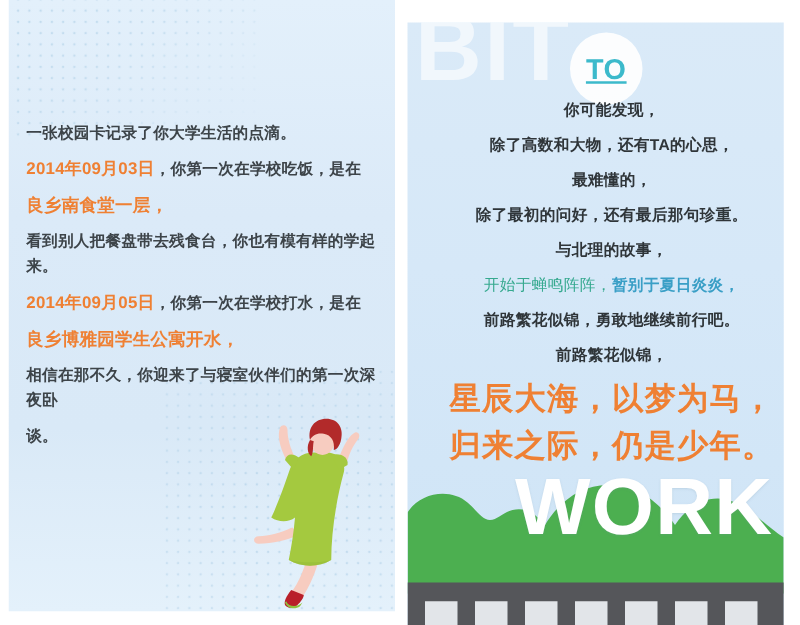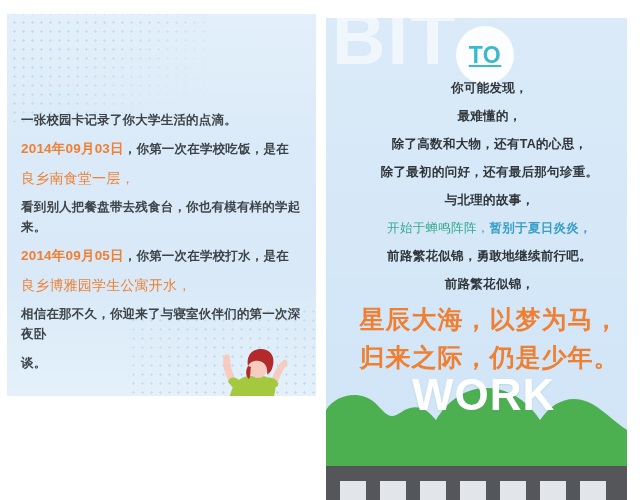--- a/index.html
+++ b/index.html
@@ -18,23 +18,23 @@
     position: relative;
     width: 640px;
     height: 500px;
     background: #ffffff;
   }
 
   
   .panel-left {
     position: absolute;
     left: 7px;
-    top: 14px;
+    top: 0px;
     width: 309px;
-    height: 382px;
+    height: 489px;
     background: linear-gradient(180deg, #e3f0fb 0%, #dbeaf8 35%, #d9e9f7 70%, #e4f1fb 100%);
     overflow: hidden;
   }
   .dots-top {
     position: absolute;
     left: 0px;
     top: 0px;
     width: 200px;
     height: 115px;
     background-image: radial-gradient(#b9d6ea 1.1px, transparent 1.2px);
@@ -68,21 +68,21 @@
     margin: 0 0 9px 0;
     font-size: 12.5px;
     line-height: 20px;
     color: #3d4449;
     font-weight: bold;
     letter-spacing: 0.2px;
   }
   .left-copy p.hl {
     color: #ef8033;
     font-size: 14px;
-    font-weight: normal;
+    font-weight: bold;
   }
   .left-copy .dt {
     color: #ef8033;
     font-weight: bold;
     font-size: 13.5px;
     margin-top: 48px;
   }
 
   
   .girl-wrap {
@@ -163,21 +163,21 @@
     line-height: 30px;
     font-weight: bold;
     letter-spacing: 1px;
     margin-bottom: 8px;
   }
 
   .work-word {
     position: absolute;
     left: 86px;
     top: 355px;
-    font-size: 44px;
+    font-size: 64px;
     font-weight: bold;
     color: #ffffff;
     letter-spacing: 1px;
     line-height: 1;
     z-index: 3;
     user-select: none;
     text-shadow: 0 1px 2px rgba(120,150,170,0.22);
   }
   .hills {
     position: absolute;
@@ -277,22 +277,22 @@
   <div class="panel-right">
 
     <div class="bit-word">BIT</div>
 
     <div class="to-badge">
       <span>TO</span>
     </div>
 
     <div class="right-copy">
       <p>你可能发现，</p>
+      <p>除了高数和大物，还有TA的心思，</p>
       <p>最难懂的，</p>
-      <p>除了高数和大物，还有TA的心思，</p>
       <p>除了最初的问好，还有最后那句珍重。</p>
       <p>与北理的故事，</p>
 
       <p class="accent-line">
         <span class="seg-teal">开始于蝉鸣阵阵，</span><span class="seg-blue">暂别于夏日炎炎，</span>
       </p>
 
       <p>前路繁花似锦，勇敢地继续前行吧。</p>
       <p>前路繁花似锦，</p>
 

